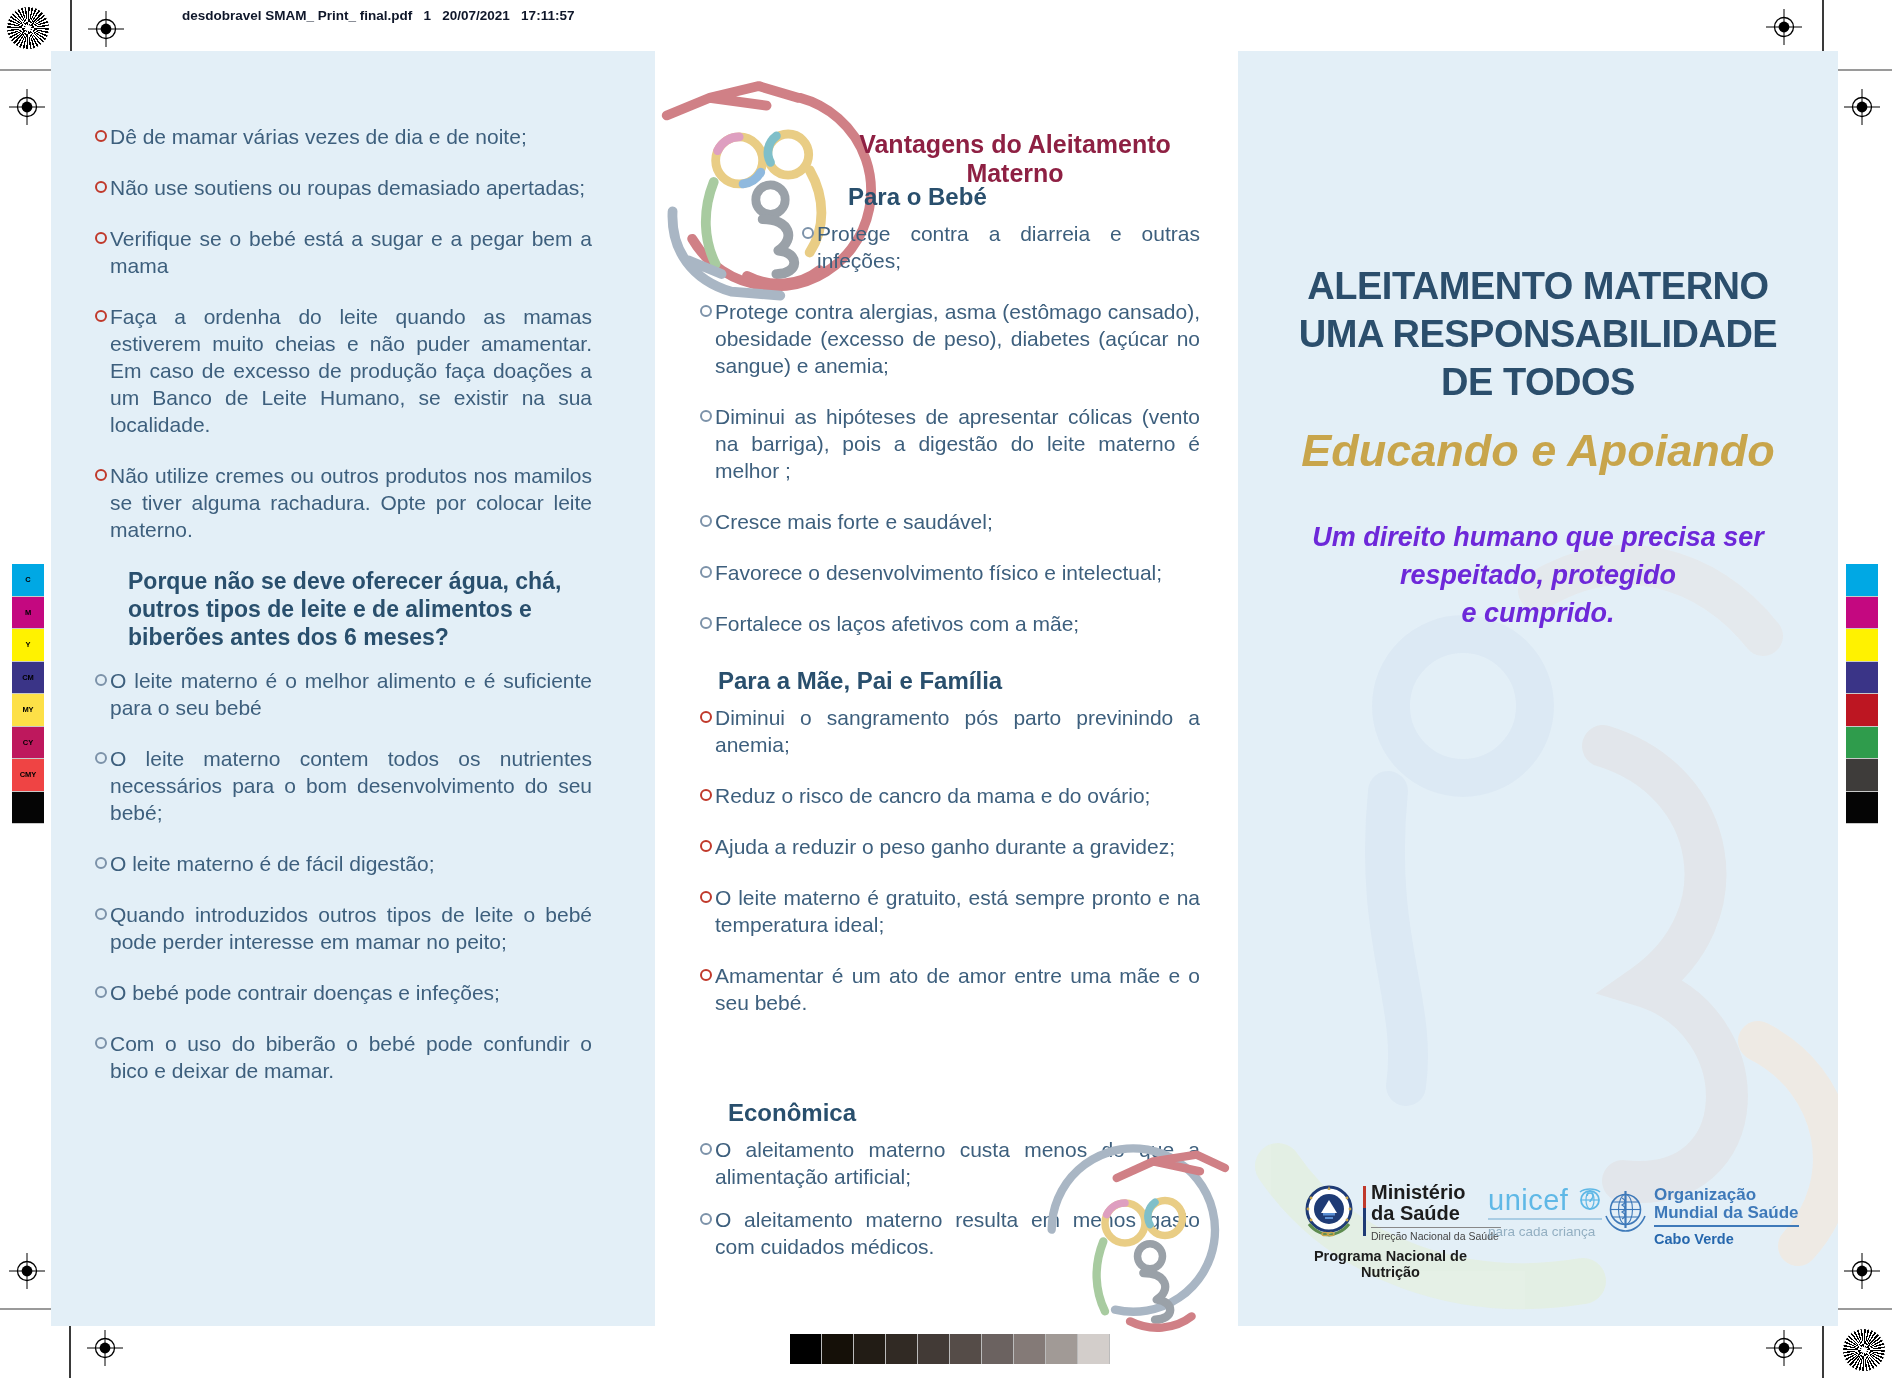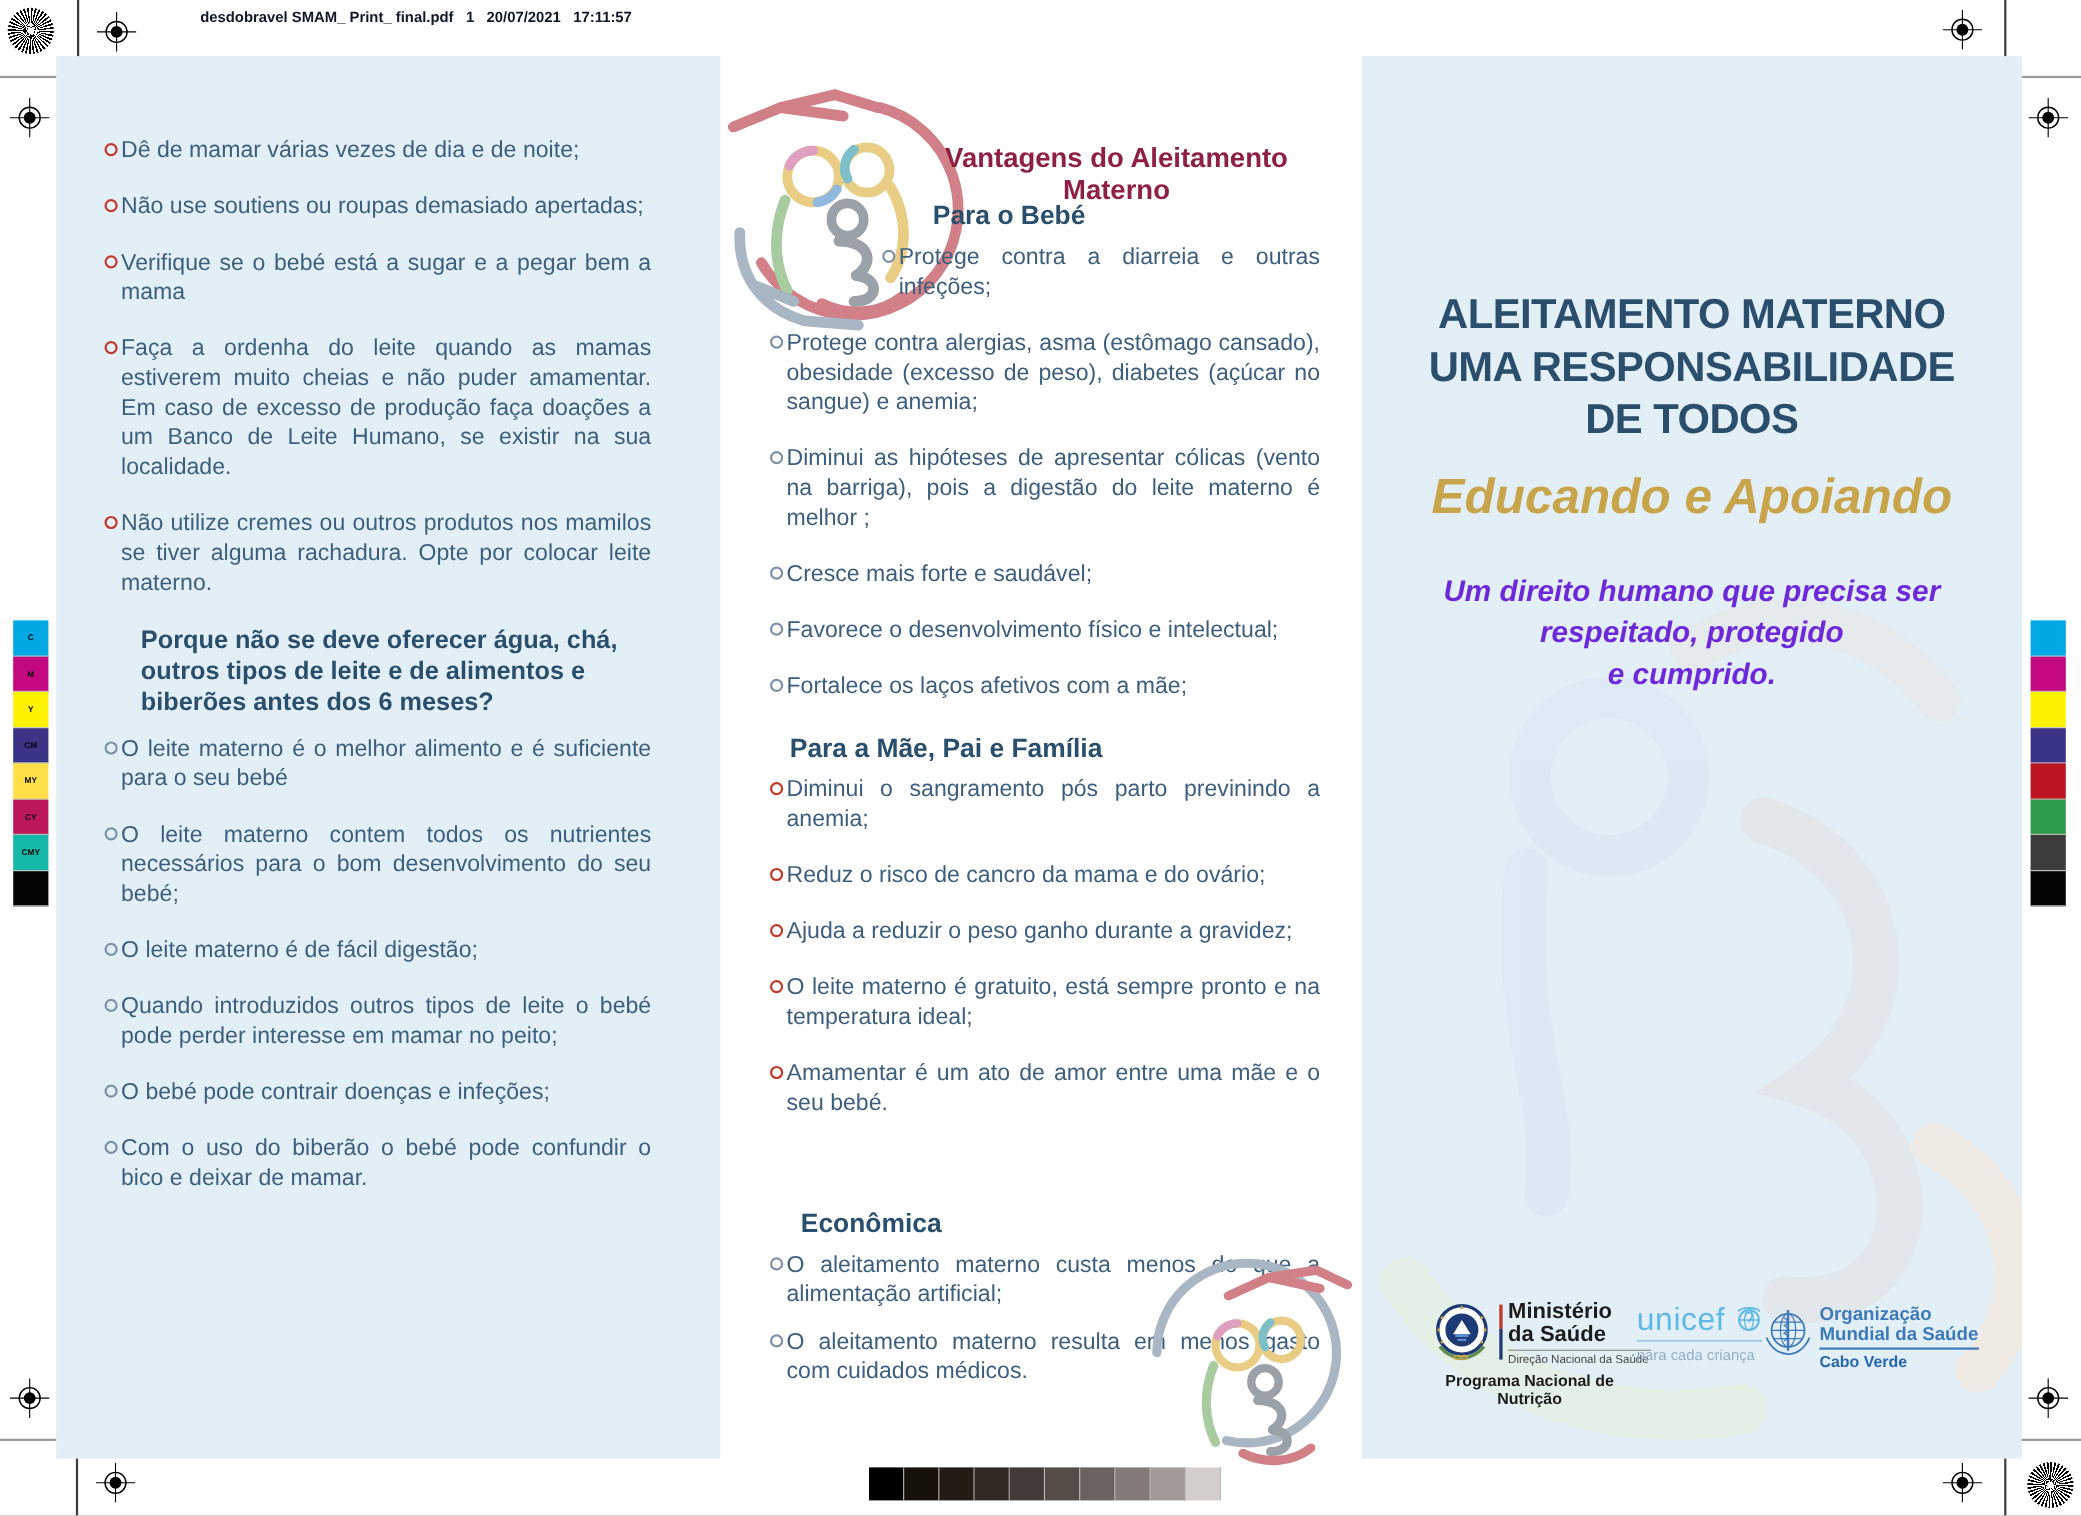--- a/index.html
+++ b/index.html
@@ -147,21 +147,21 @@
       <circle cx="18" cy="18" r="5.4" fill="#000"></circle>
     </svg>
 
   <div class="colorbar" id="colorbar-left" style="left:12px;top:564px;">
       <div class="swatch" style="background: rgb(0, 168, 228);">C</div>
       <div class="swatch" style="background: rgb(196, 8, 128);">M</div>
       <div class="swatch" style="background: rgb(255, 242, 0);">Y</div>
       <div class="swatch" style="background: rgb(58, 52, 135);">CM</div>
       <div class="swatch" style="background: #fde047;">MY</div>
       <div class="swatch" style="background: #be185d;">CY</div>
-      <div class="swatch" style="background: #14b8a6;">CMY</div>
+      <div class="swatch" style="background: #ef4444;">CMY</div>
       <div class="swatch" style="background: rgb(5, 5, 5);"></div>
     </div>
   <div class="colorbar" id="colorbar-right" style="left:1846px;top:564px;">
       <div class="swatch" style="background: rgb(0, 168, 228);"></div>
       <div class="swatch" style="background: rgb(196, 8, 128);"></div>
       <div class="swatch" style="background: rgb(255, 242, 0);"></div>
       <div class="swatch" style="background: rgb(58, 52, 135);"></div>
       <div class="swatch" style="background: rgb(189, 22, 34);"></div>
       <div class="swatch" style="background: rgb(47, 156, 76);"></div>
       <div class="swatch" style="background: rgb(62, 60, 58);"></div>

